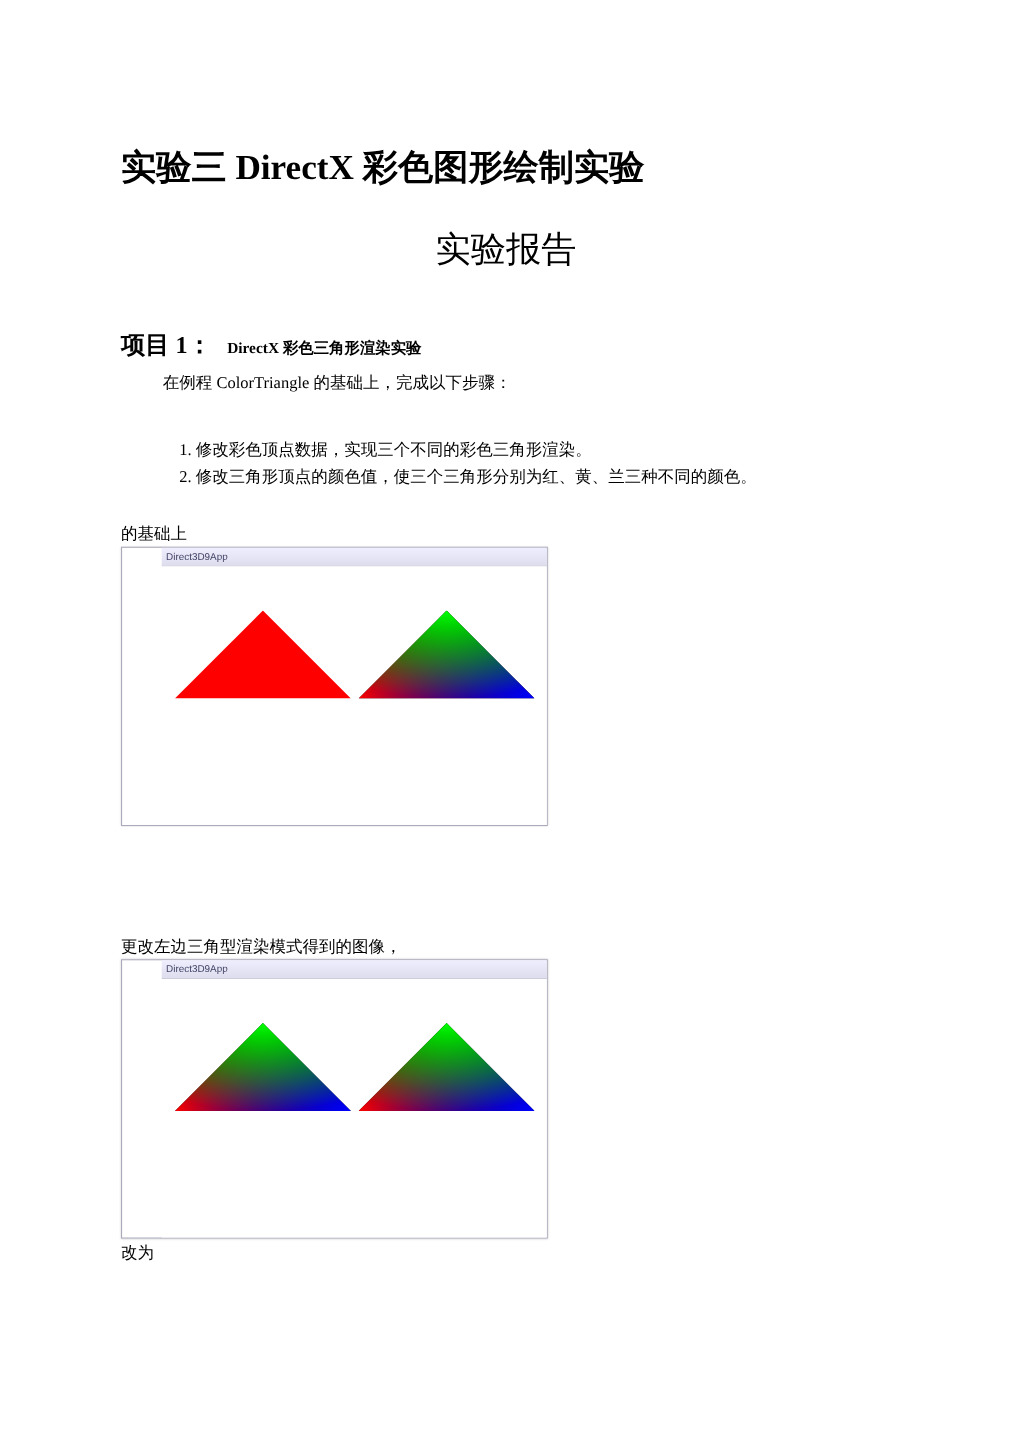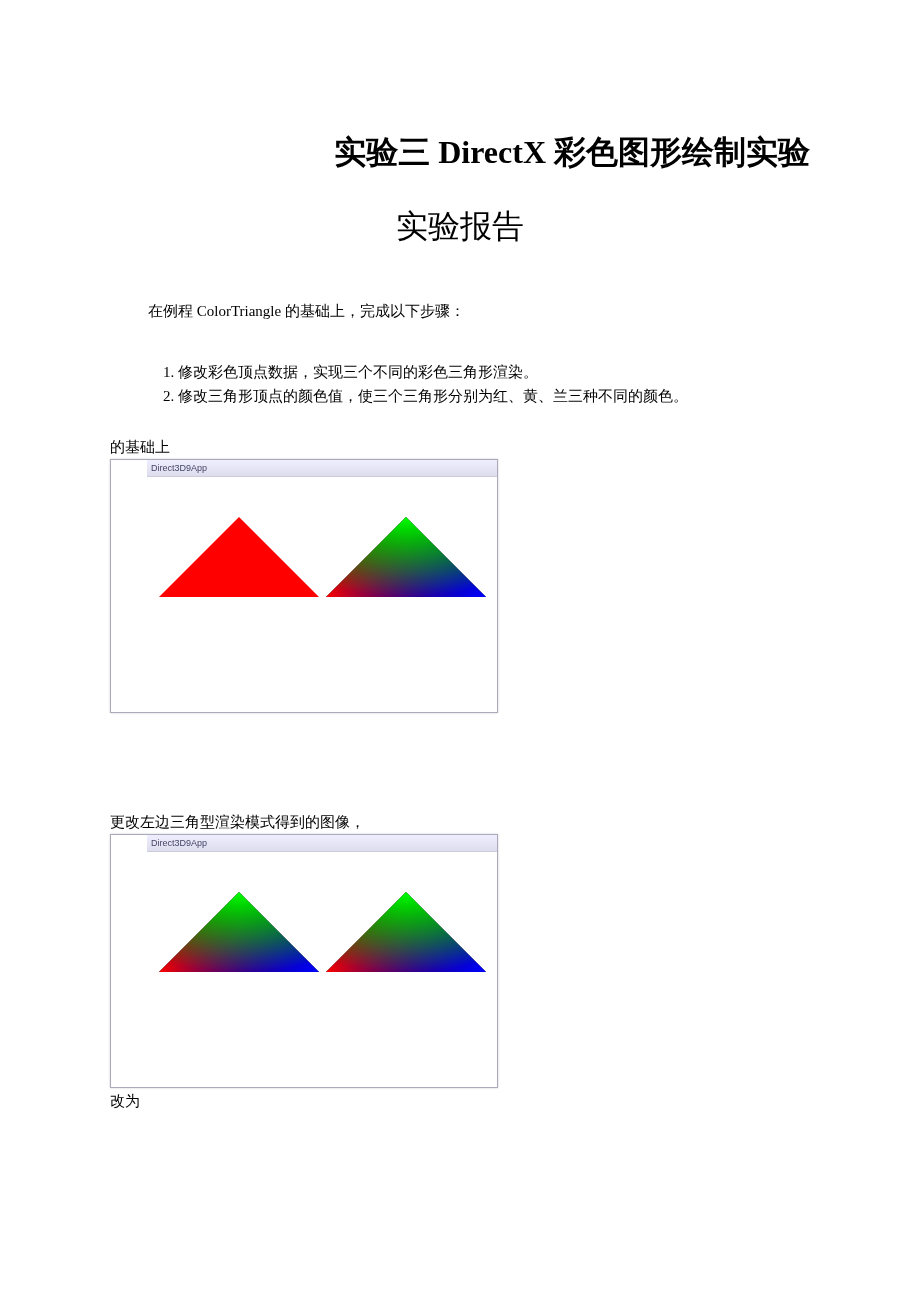--- a/index.html
+++ b/index.html
@@ -12,21 +12,21 @@
   }
   .page {
     width: 920px;
     min-height: 1302px;
     padding: 130px 110px 80px 110px;
     box-sizing: border-box;
   }
   .title-main {
     font-size: 32px;
     font-weight: bold;
-    text-align: right;
+    text-align: left;
     margin: 0 0 30px 0;
     line-height: 1.4;
   }
   .title-sub {
     font-size: 32px;
     font-weight: normal;
     text-align: center;
     margin: 0 0 50px 0;
   }
   .project-line {
@@ -113,20 +113,24 @@
   }
 </style>
 </head>
 <body>
 
 <div class="page">
 
   <h1 class="title-main">实验三  DirectX 彩色图形绘制实验</h1>
   <h2 class="title-sub">实验报告</h2>
 
+  <div class="project-line">
+    <span class="project-label">项目 1：</span>
+    <span class="project-desc">DirectX 彩色三角形渲染实验</span>
+  </div>
 
   <div class="intro">在例程 ColorTriangle 的基础上，完成以下步骤：</div>
 
   <ol class="steps">
     <li>修改彩色顶点数据，实现三个不同的彩色三角形渲染。</li>
     <li>修改三角形顶点的颜色值，使三个三角形分别为红、黄、兰三种不同的颜色。</li>
   </ol>
 
   <div class="caption">的基础上</div>
   <div class="app-window">

